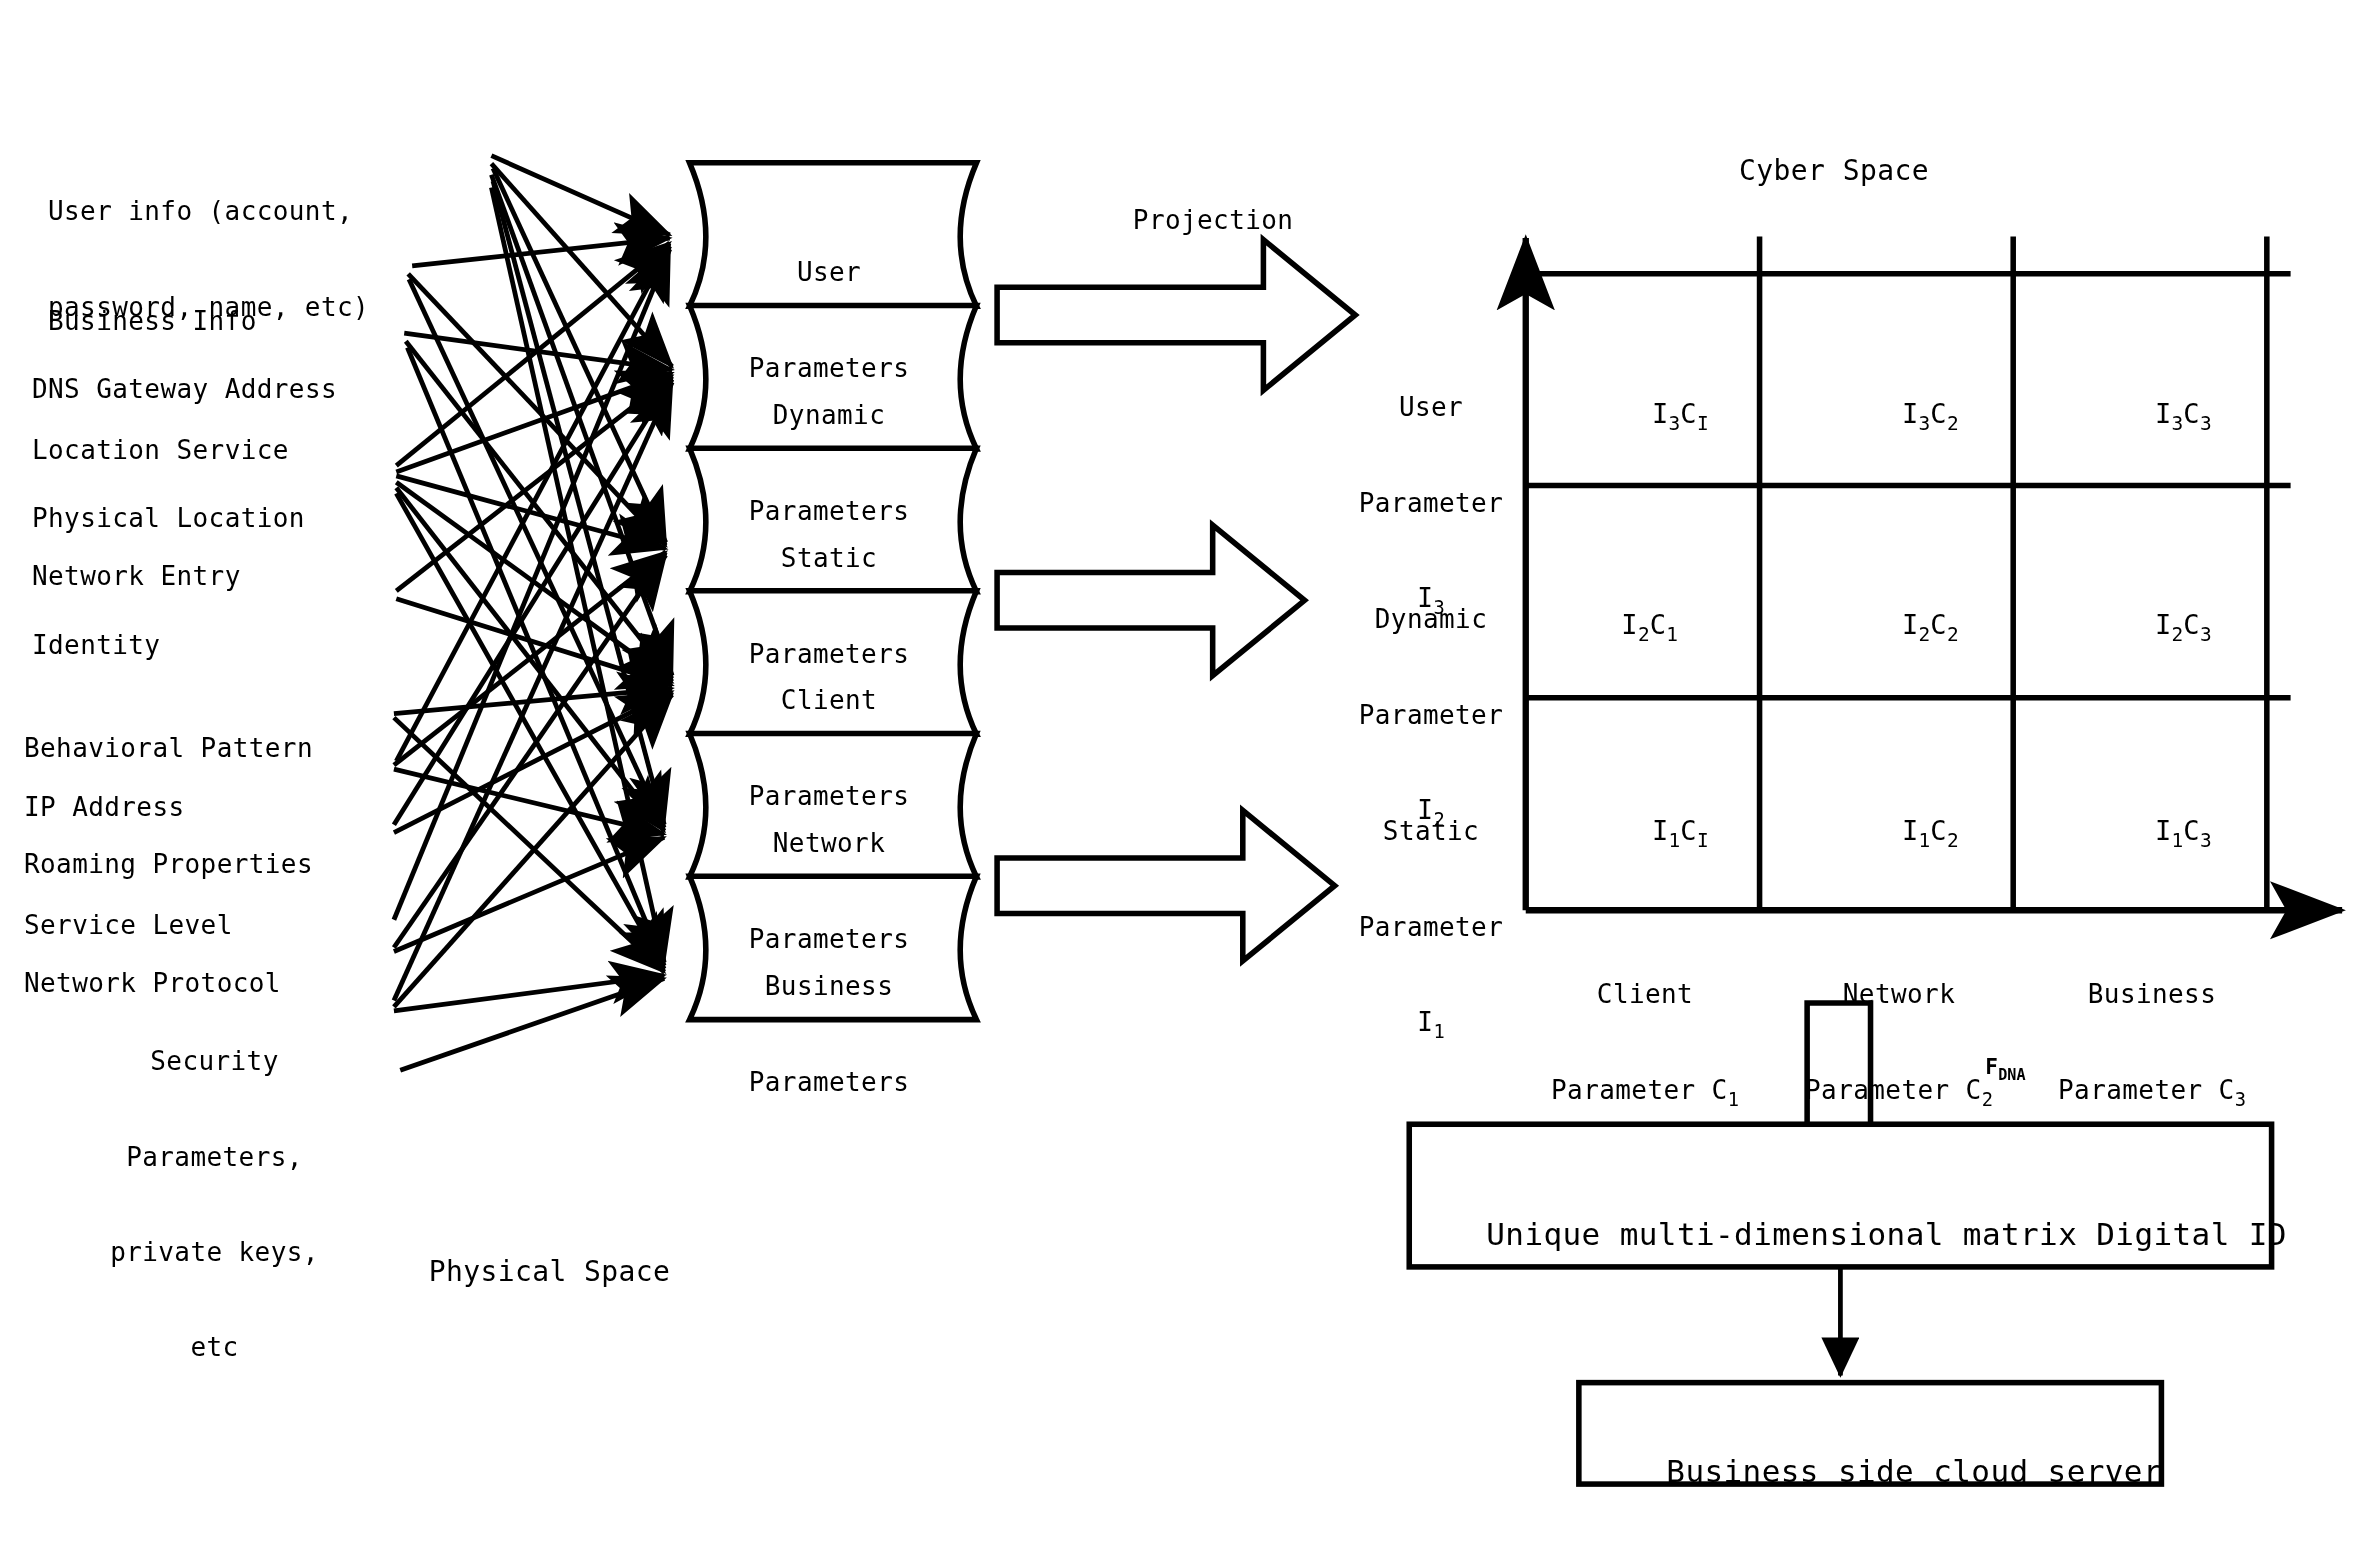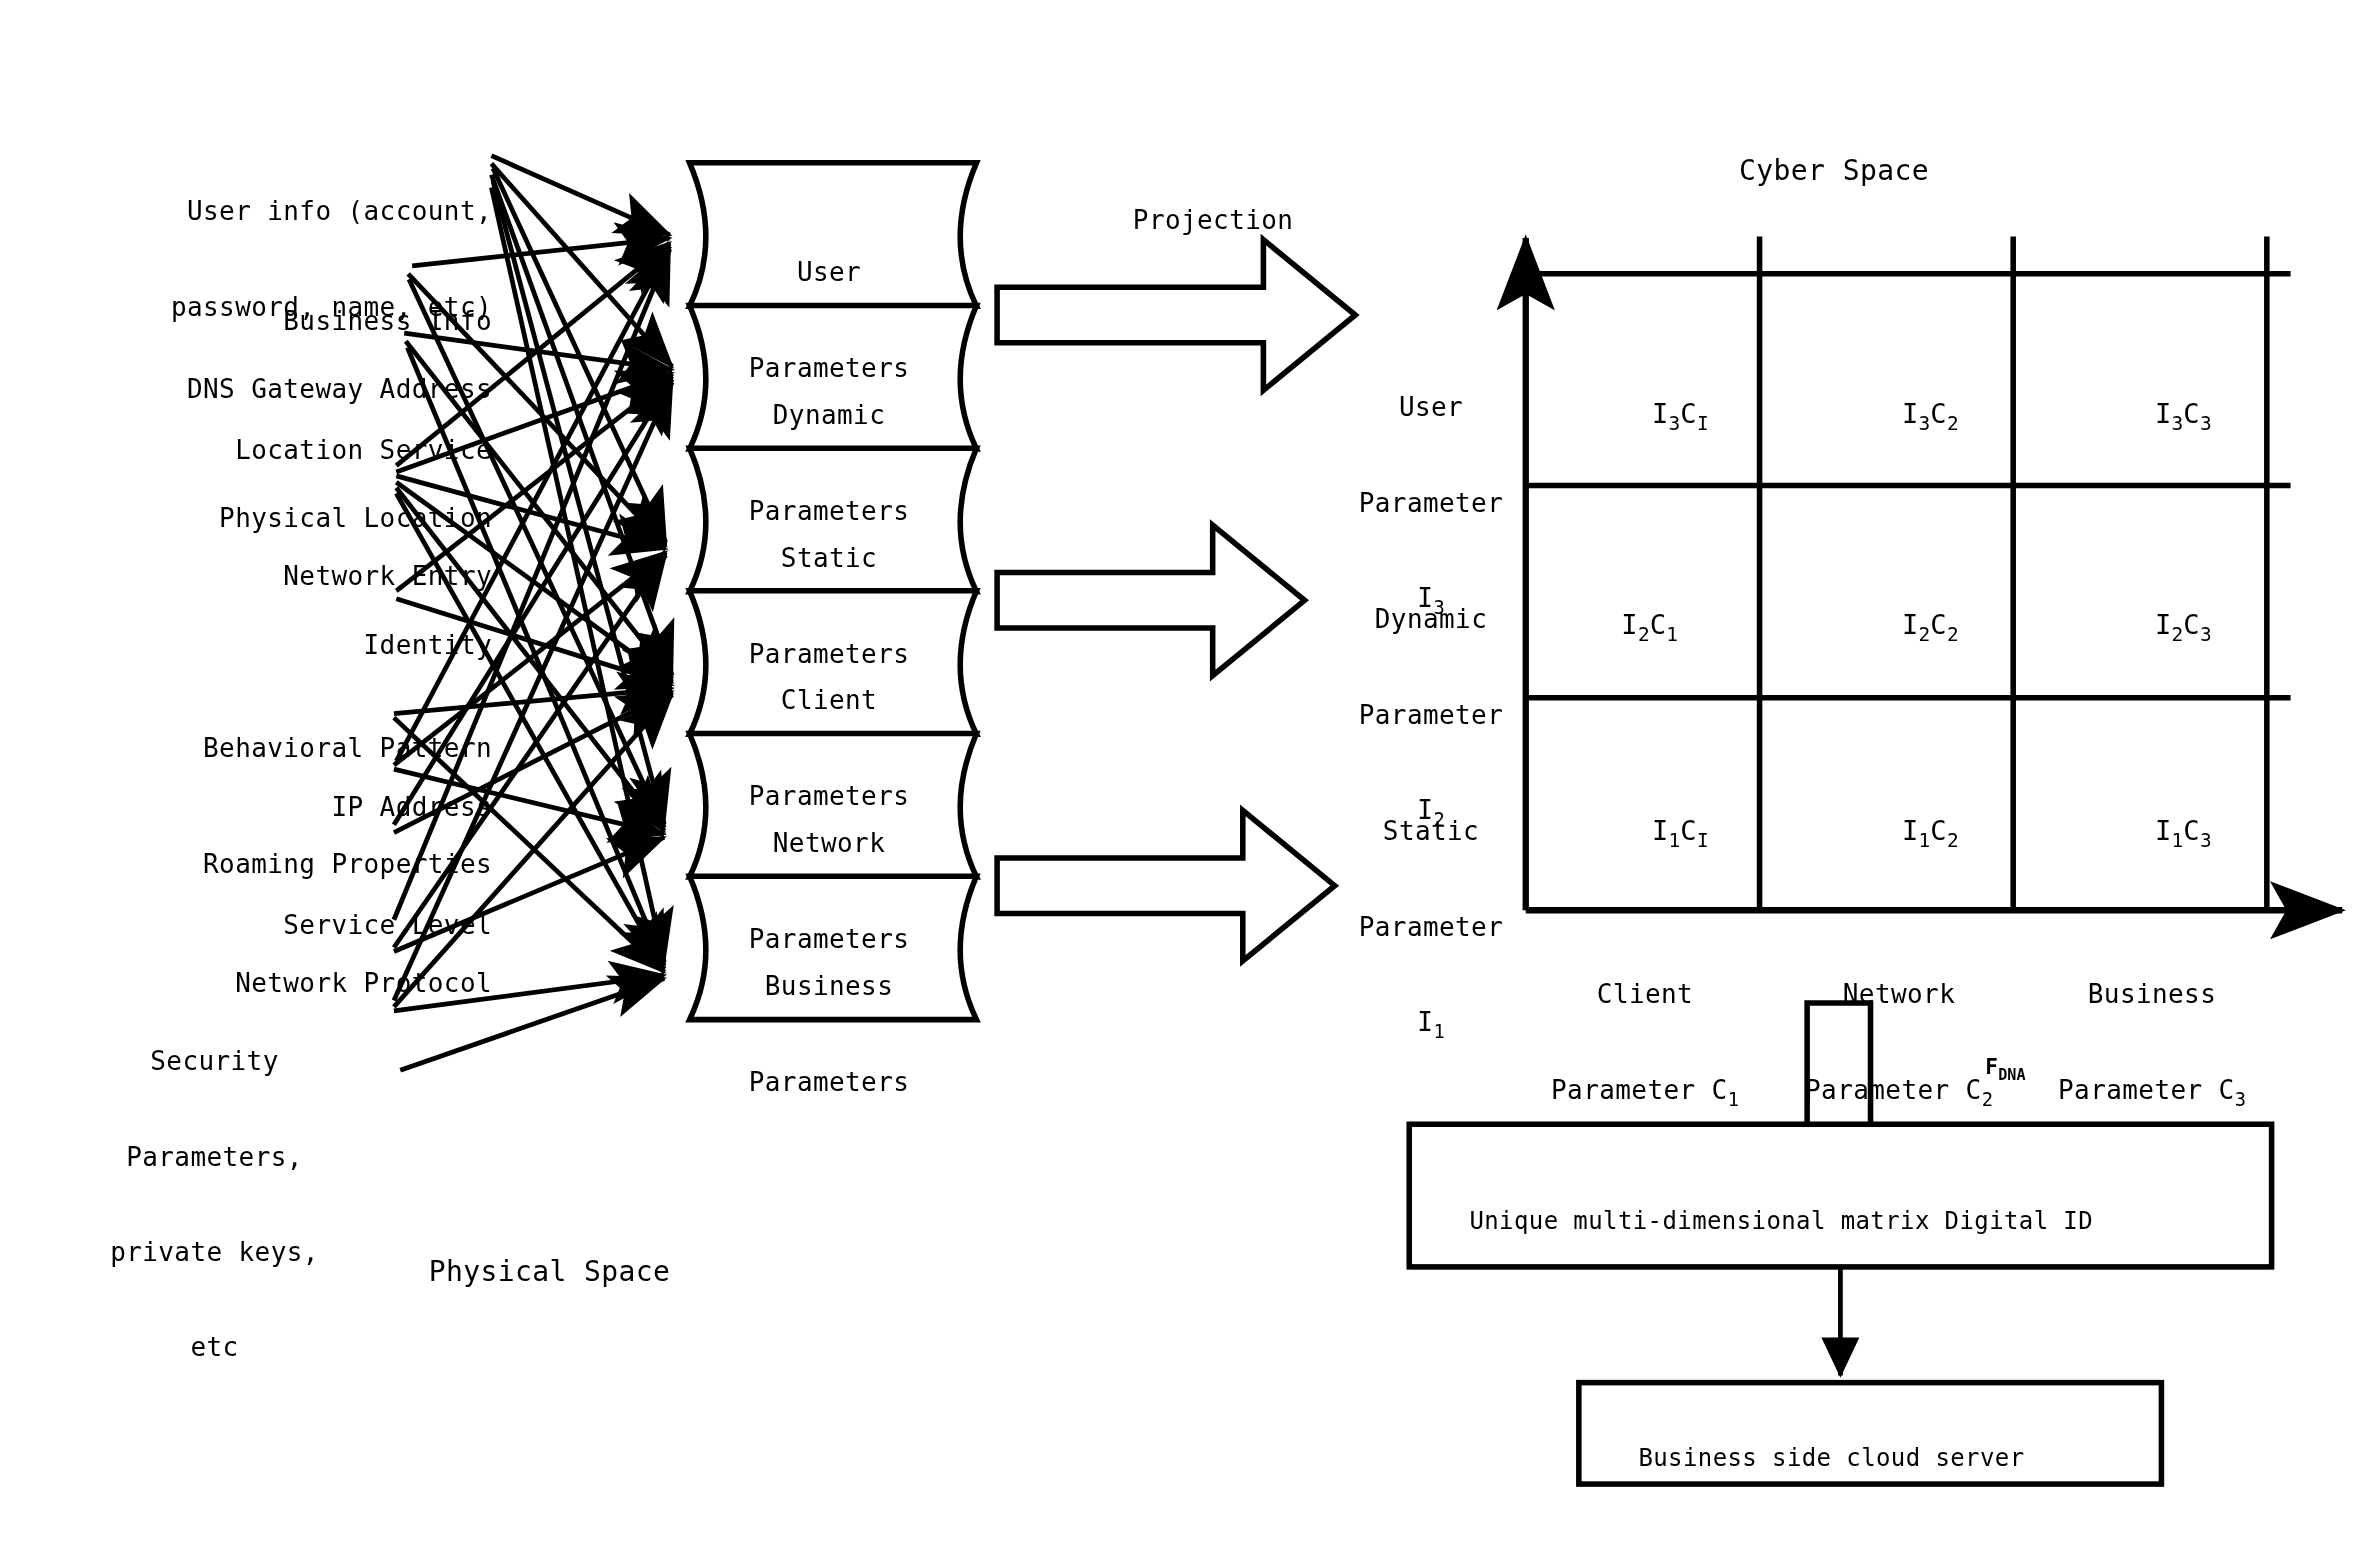--- a/index.html
+++ b/index.html
@@ -15,28 +15,28 @@
   }
   #svgroot{position:absolute;left:0;top:0;width:2377px;height:1551px;}
   .lbl{
     position:absolute;
     font-family:"DejaVu Sans Mono","Liberation Mono",monospace;
     color:#000;
     white-space:pre;
     line-height:1.22;
     letter-spacing:0.4px;
   }
-  .src-label{font-size:26px;text-align:right;}
+  .src-label{font-size:26px;}
   .box-label{font-size:26px;text-align:center;}
   .axis-label{font-size:26px;text-align:center;}
   .cell-label{font-size:27px;text-align:center;}
   .section-title{font-size:28px;text-align:center;}
   .proj-label{font-size:26px;text-align:center;}
   .fdna-label{font-size:21px;font-weight:bold;}
-  .outbox-label{font-size:24px;text-align:left;}
+  .outbox-label{font-size:31px;text-align:right;}
   sub{font-size:0.72em;vertical-align:-0.38em;letter-spacing:0;}
 </style>
 </head>
 <body>
 
 <div id="stage">
 
   <svg id="svgroot" viewBox="0 0 2999 1956">
     <defs>
       <marker id="solidarrow" markerWidth="13" markerHeight="13" refX="11.4" refY="5" orient="auto" markerUnits="strokeWidth">

